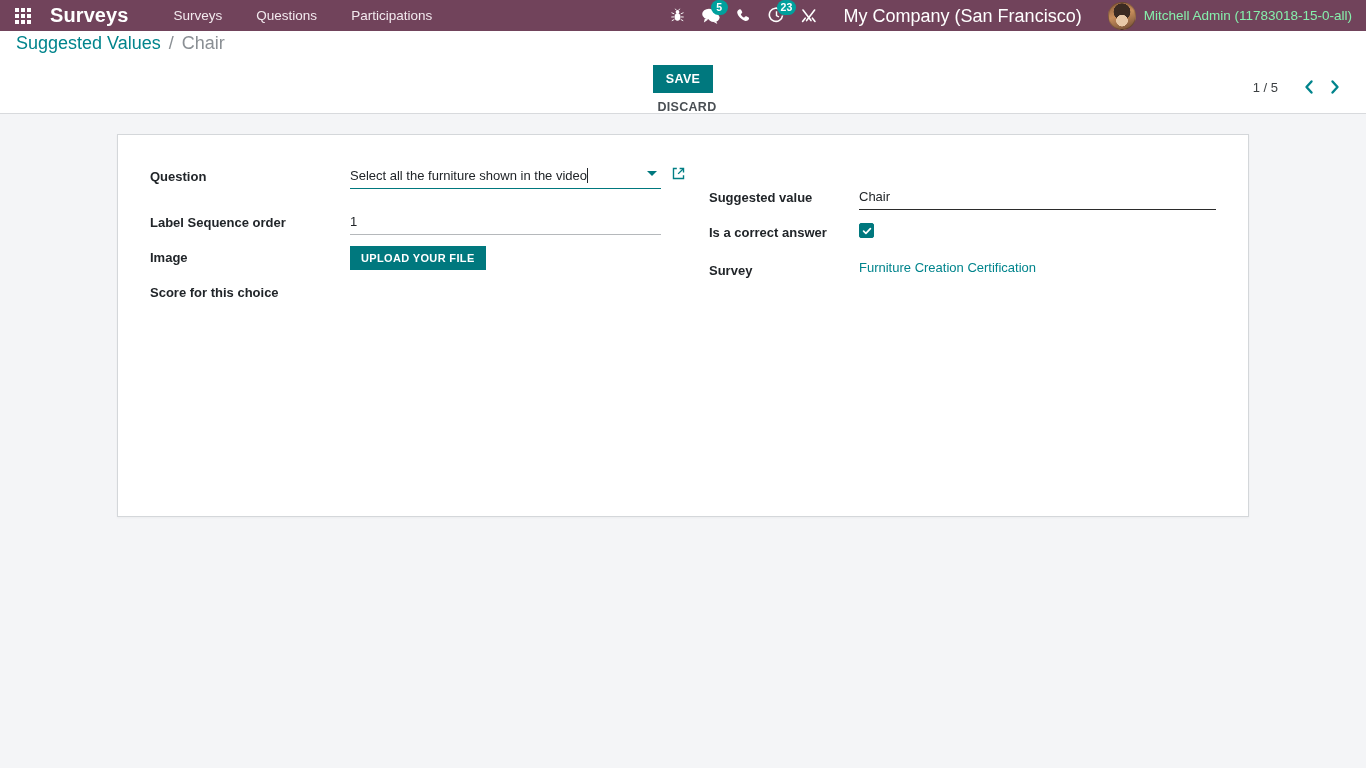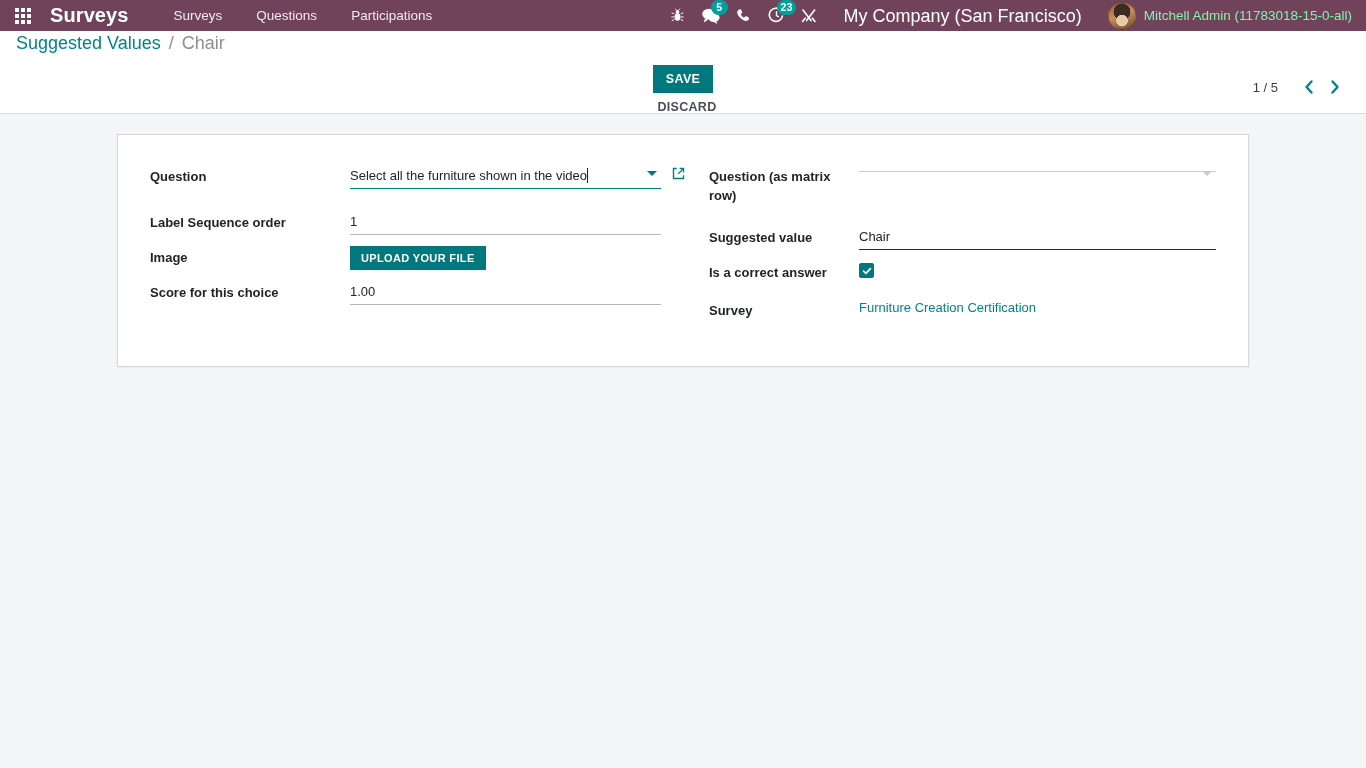--- a/index.html
+++ b/index.html
@@ -441,40 +441,28 @@
           </div>
         </div>
 
         <div class="field" style="margin-top:4px;">
           <div class="field-label">Image</div>
           <div class="field-value">
             <button class="btn-upload">UPLOAD YOUR FILE</button>
           </div>
         </div>
 
-        <div class="field" style="margin-top:7px;">
+        <div class="field" style="margin-top:7px;flex-direction:column;">
           <div class="field-label">Score for this choice</div>
-          <div class="field-value">
-            <div class="input-line">1.00</div>
-          </div>
         </div>
 
       </div>
 
       <div class="group right">
 
-        <div class="field">
-          <div class="field-label wrap-label">Question (as matrix row)</div>
-          <div class="field-value">
-            <div class="input-line faint input-with-caret">
-              <span></span>
-              <span class="caret-down muted"></span>
-            </div>
-          </div>
-        </div>
 
         <div class="field" style="margin-top:21px;">
           <div class="field-label">Suggested value</div>
           <div class="field-value">
             <div class="input-line dark">Chair</div>
           </div>
         </div>
 
         <div class="field" style="margin-top:7px;">
           <div class="field-label">Is a correct answer</div>

